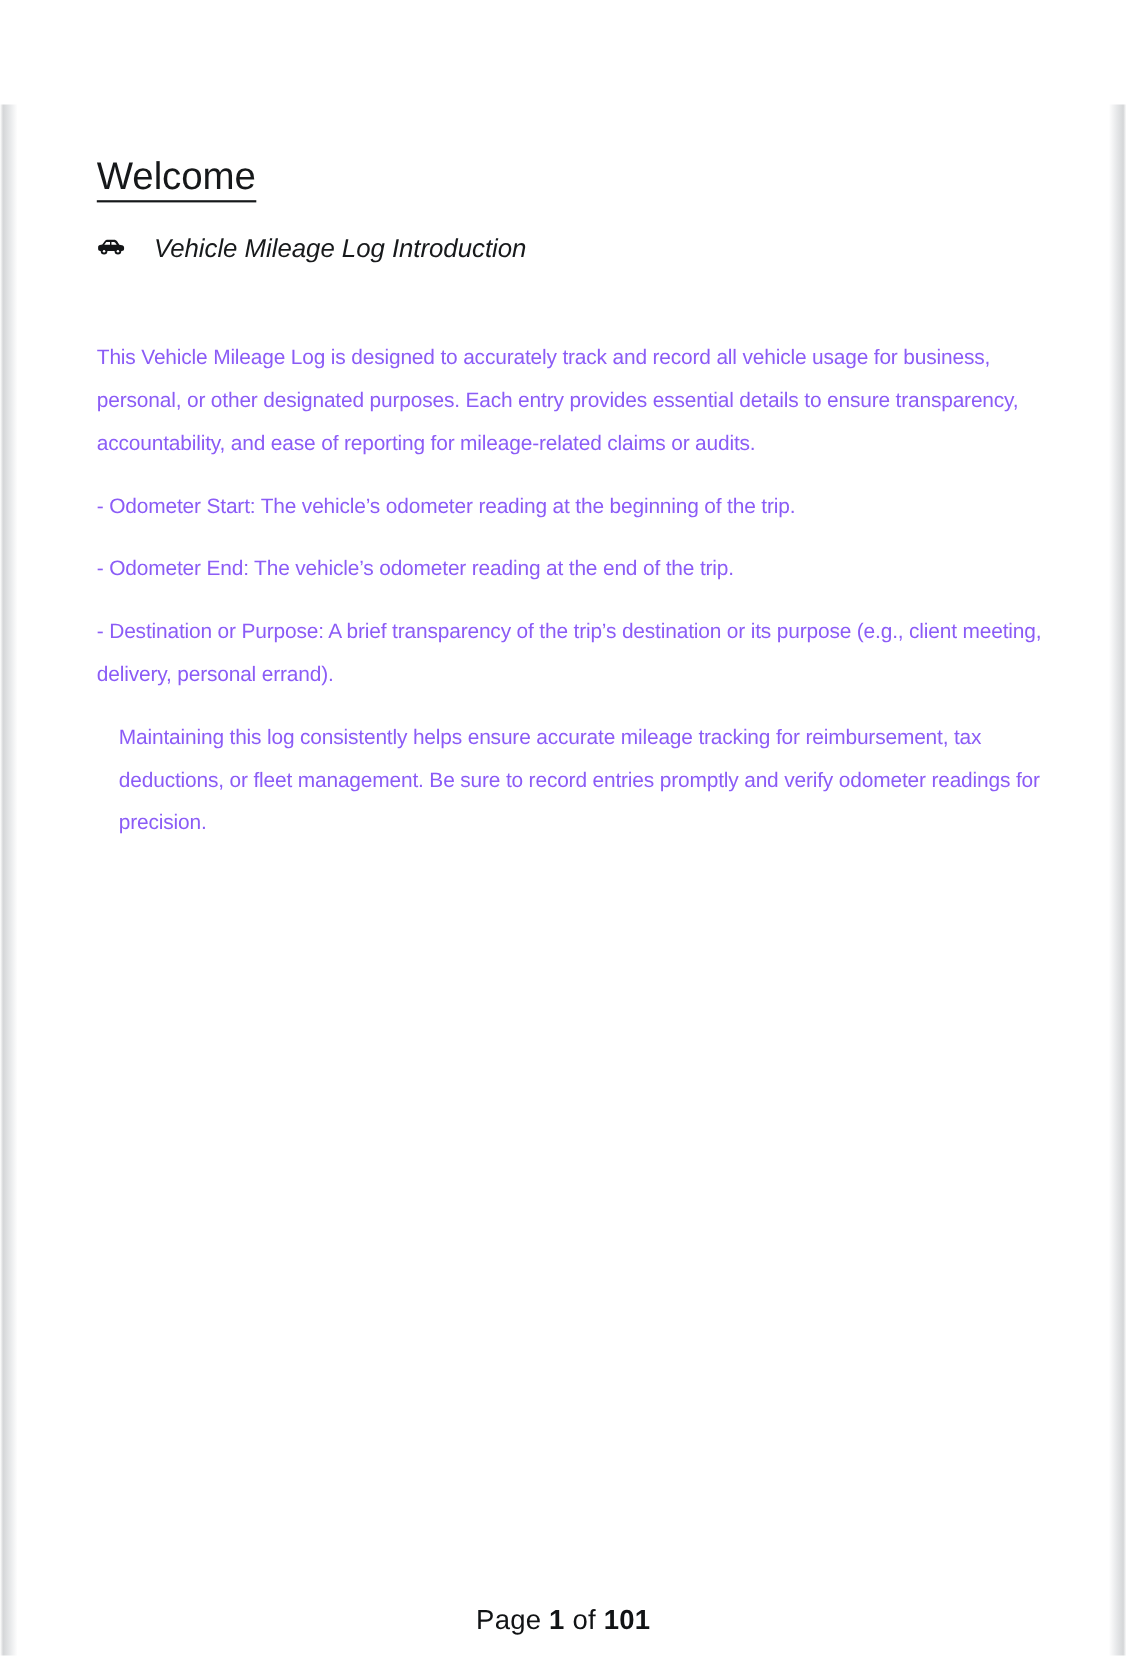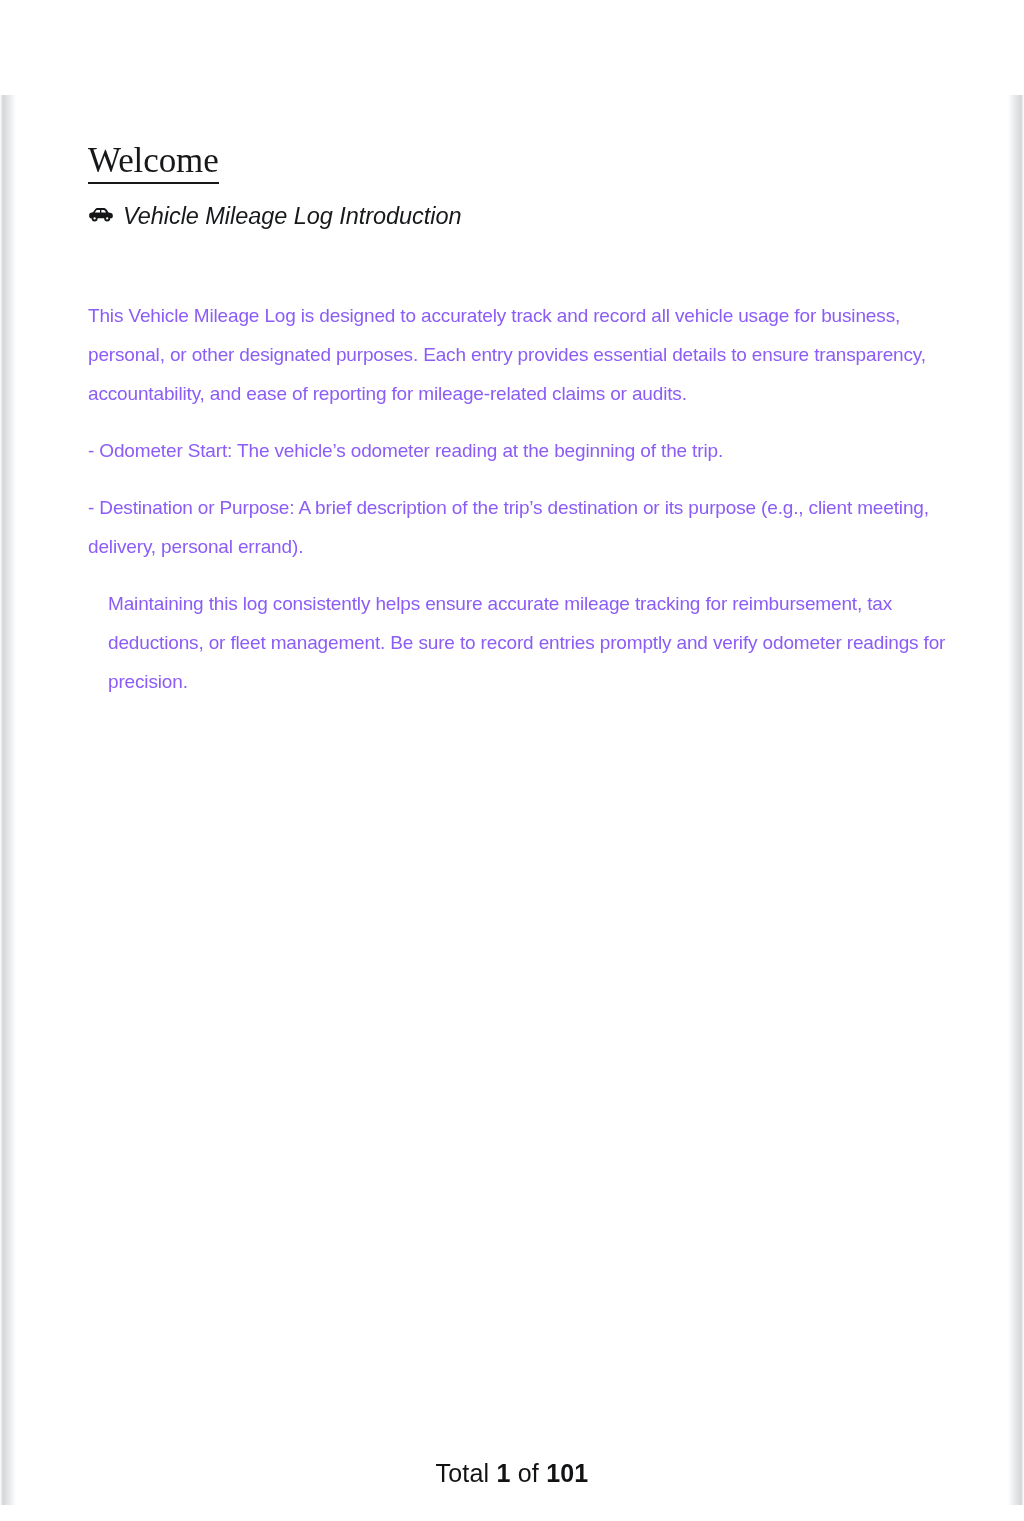--- a/index.html
+++ b/index.html
@@ -55,37 +55,37 @@
 
   
   .doc-content {
     position: absolute;
     left: 88px;
     top: 141px;
     width: 860px;
   }
 
   .doc-heading {
-    font-family: Liberation Serif, serif;
+    font-family: Liberation Sans, sans-serif;
     font-size: 35px;
     font-weight: 400;
     color: #16181a;
     margin: 0 0 0 0;
     line-height: 1.12;
     letter-spacing: -0.1px;
     display: inline-block;
     border-bottom: 2px solid #16181a;
     padding-bottom: 2px;
   }
 
   .doc-subtitle-row {
-    margin-top: 18px;
+    margin-top: 28px;
     display: flex;
     align-items: baseline;
-    gap: 9px;
+    gap: 26px;
   }
   .car-icon {
     display: inline-block;
     width: 26px;
     height: 17px;
     position: relative;
     flex: 0 0 auto;
     transform: translateY(-1px);
   }
   .doc-subtitle {
@@ -157,21 +157,22 @@
         <circle cx="19.2" cy="12.4" r="3.0" fill="#131517"></circle>
         <circle cx="19.2" cy="12.4" r="1.15" fill="#ffffff"></circle>
       </svg>
     </span>
     <span class="doc-subtitle">Vehicle Mileage Log Introduction</span>
   </div>
 
   <div class="body-block">
     <p class="doc-para">This Vehicle Mileage Log is designed to accurately track and record all vehicle usage for business, personal, or other designated purposes. Each entry provides essential details to ensure transparency, accountability, and ease of reporting for mileage-related claims or audits.</p>
     <p class="doc-para">- Odometer Start: The vehicle’s odometer reading at the beginning of the trip.</p>
-    <p class="doc-para">- Destination or Purpose: A brief description of the trip’s destination or its purpose (e.g., client meeting, delivery, personal errand).</p>
+    <p class="doc-para">- Odometer End: The vehicle’s odometer reading at the end of the trip.</p>
+    <p class="doc-para">- Destination or Purpose: A brief transparency of the trip’s destination or its purpose (e.g., client meeting, delivery, personal errand).</p>
     <p class="doc-para">Maintaining this log consistently helps ensure accurate mileage tracking for reimbursement, tax deductions, or fleet management. Be sure to record entries promptly and verify odometer readings for precision.</p>
   </div>
 
 </div>
 
 <div class="page-footer">
-  <span class="pf-word">Total</span><span>&nbsp;</span><span class="pf-strong">1</span><span>&nbsp;</span><span class="pf-word">of</span><span>&nbsp;</span><span class="pf-strong">101</span>
+  <span class="pf-word">Page</span><span>&nbsp;</span><span class="pf-strong">1</span><span>&nbsp;</span><span class="pf-word">of</span><span>&nbsp;</span><span class="pf-strong">101</span>
 </div>
 
 </body></html>

